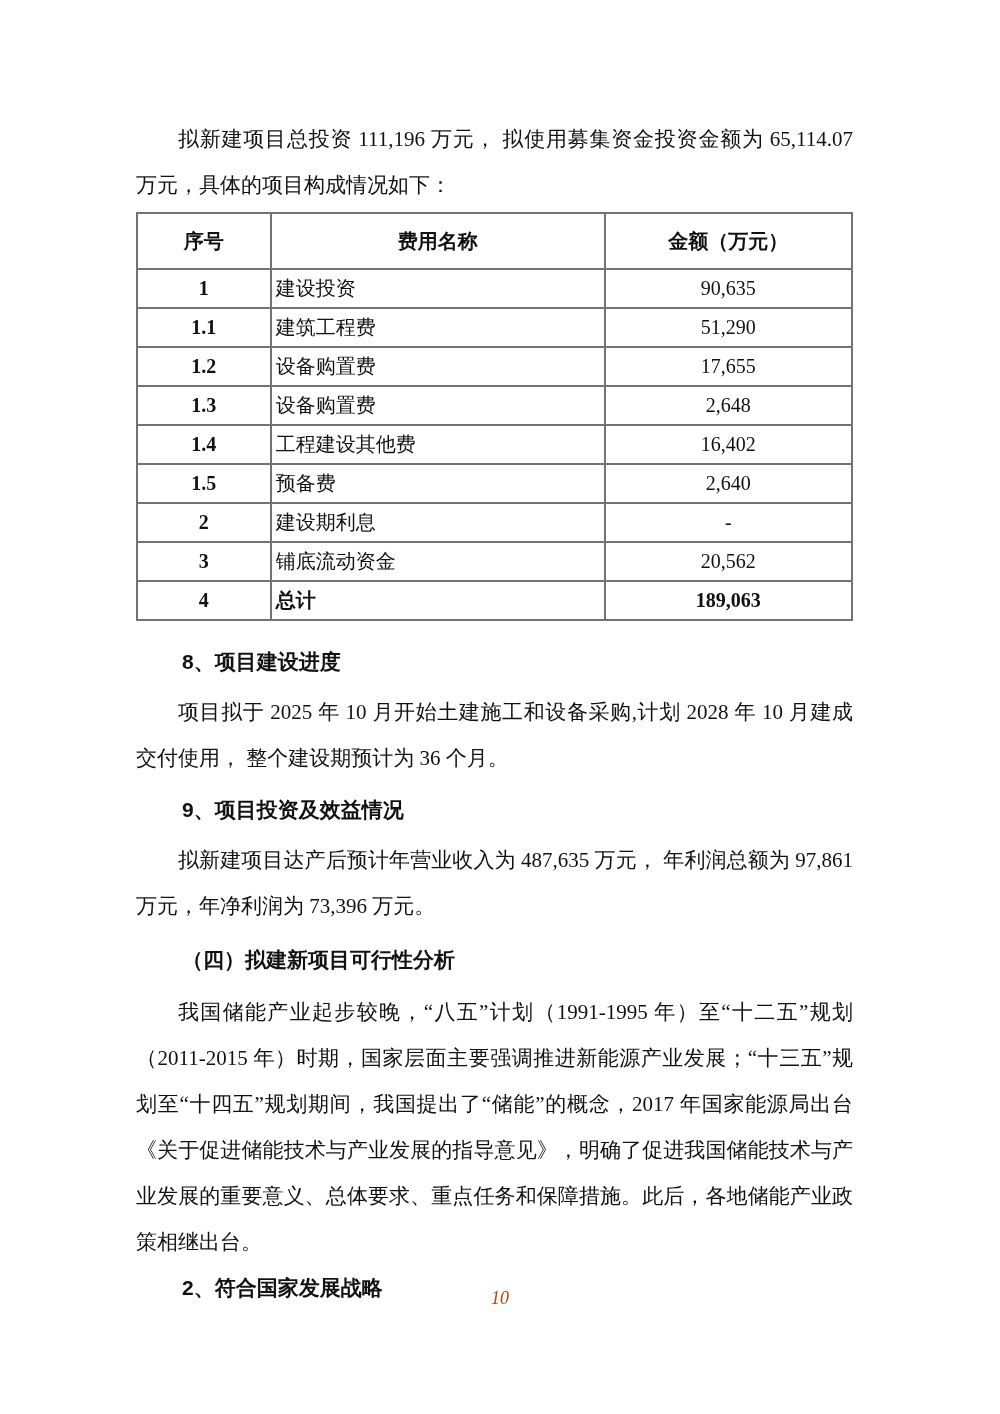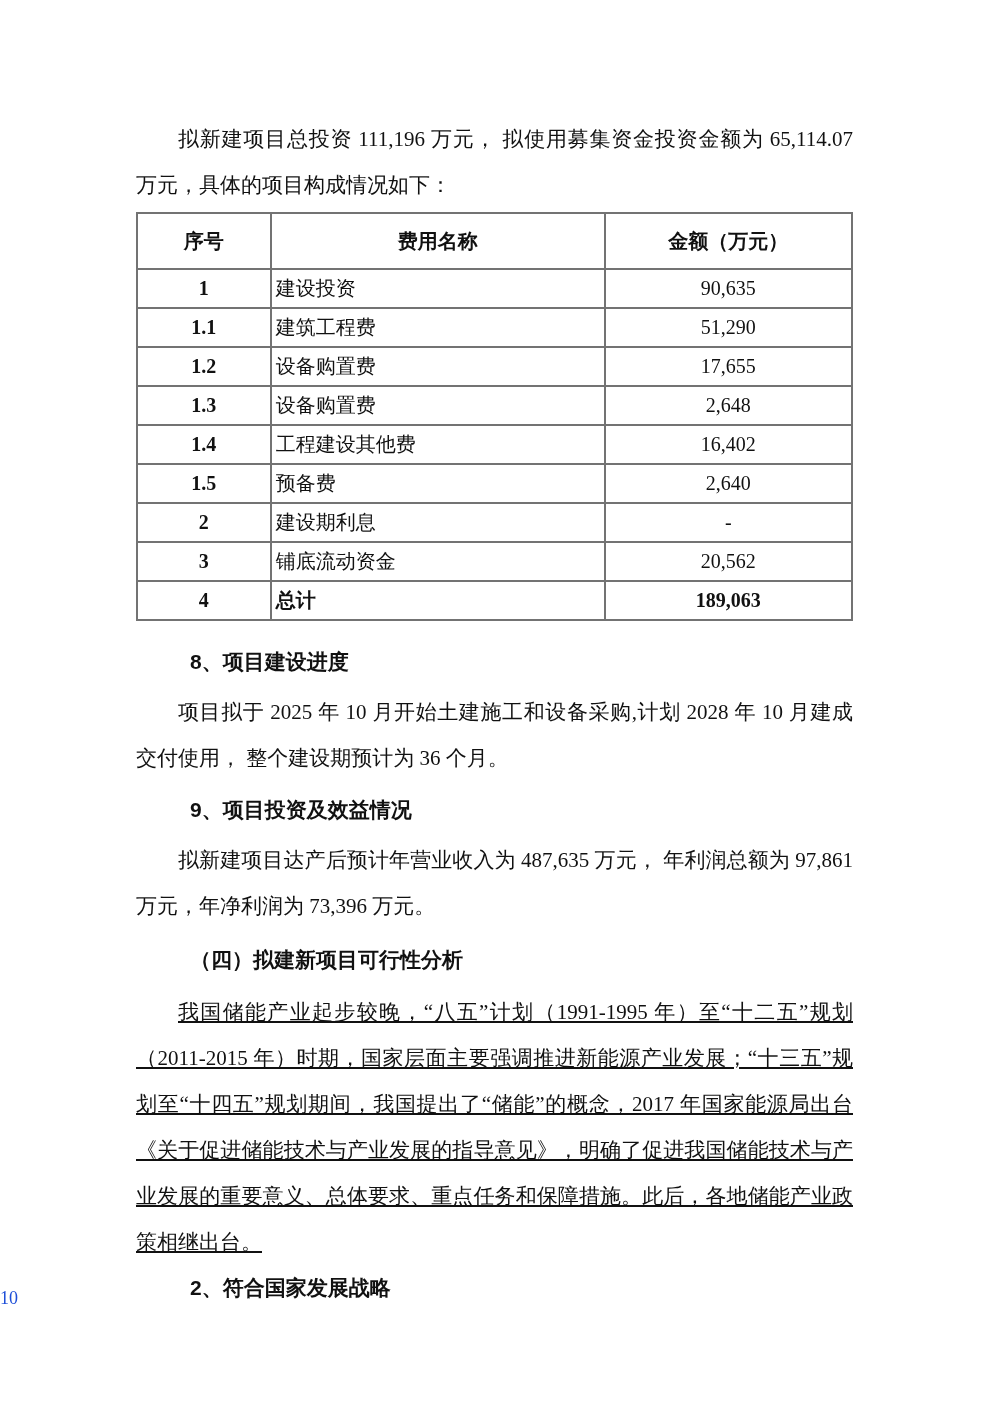--- a/index.html
+++ b/index.html
@@ -67,40 +67,41 @@
     padding-right: 16px;
   }
   tr.total-row td {
     font-weight: bold;
   }
   .section-heading {
     font-family: "Liberation Sans", "DejaVu Sans", sans-serif;
     font-size: 21px;
     font-weight: bold;
     line-height: 26px;
-    margin: 12px;
+    margin: 4px;
     padding-left: 2em;
     text-align: left;
   }
   .h-8    { margin-top: 28px; }
   .p-8    { margin-top: 14px; }
   .h-9    { margin-top: 16px; }
   .p-9    { margin-top: 14px; }
   .h-four { margin-top: 18px; }
   .h-1    { margin-top: 22px; }
-  .p-1    { margin-top: 16px; text-decoration: underline; }
+  .p-1    { margin-top: 16px; }
   .h-2    { margin-top: 10px; }
   .page-number {
     position: absolute;
     left: 0;
     top: 1288px;
     width: 100%;
-    text-align: left;
+    text-align: center;
     font-size: 18px;
-    color: #1d4ed8;
+    color: #c2410c;
+    font-style: italic;
   }
 </style>
 </head>
 <body>
 
 <div class="page">
   <div class="content">
 
     <p class="body-text intro">拟新建项目总投资 111,196 万元， 拟使用募集资金投资金额为 65,114.07 万元，具体的项目构成情况如下：</p>
 

